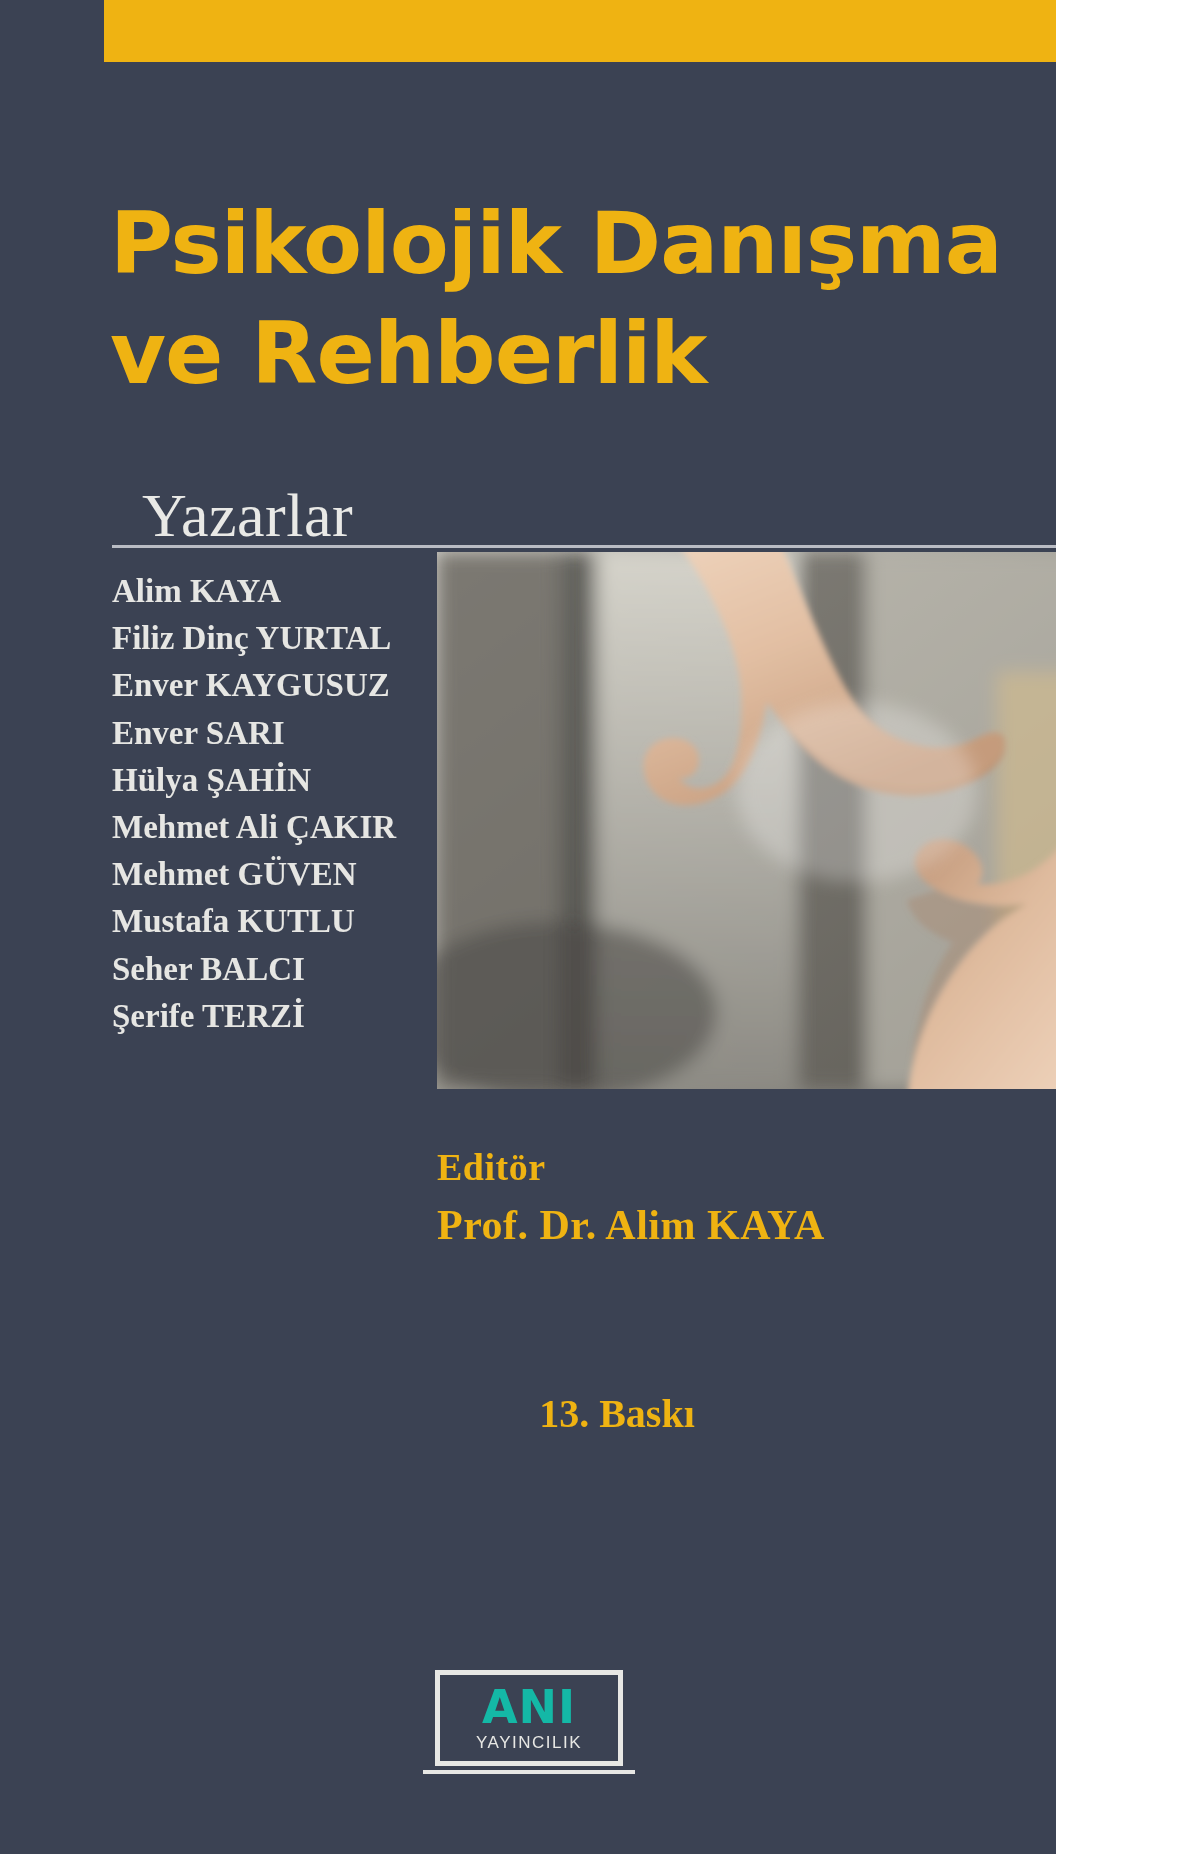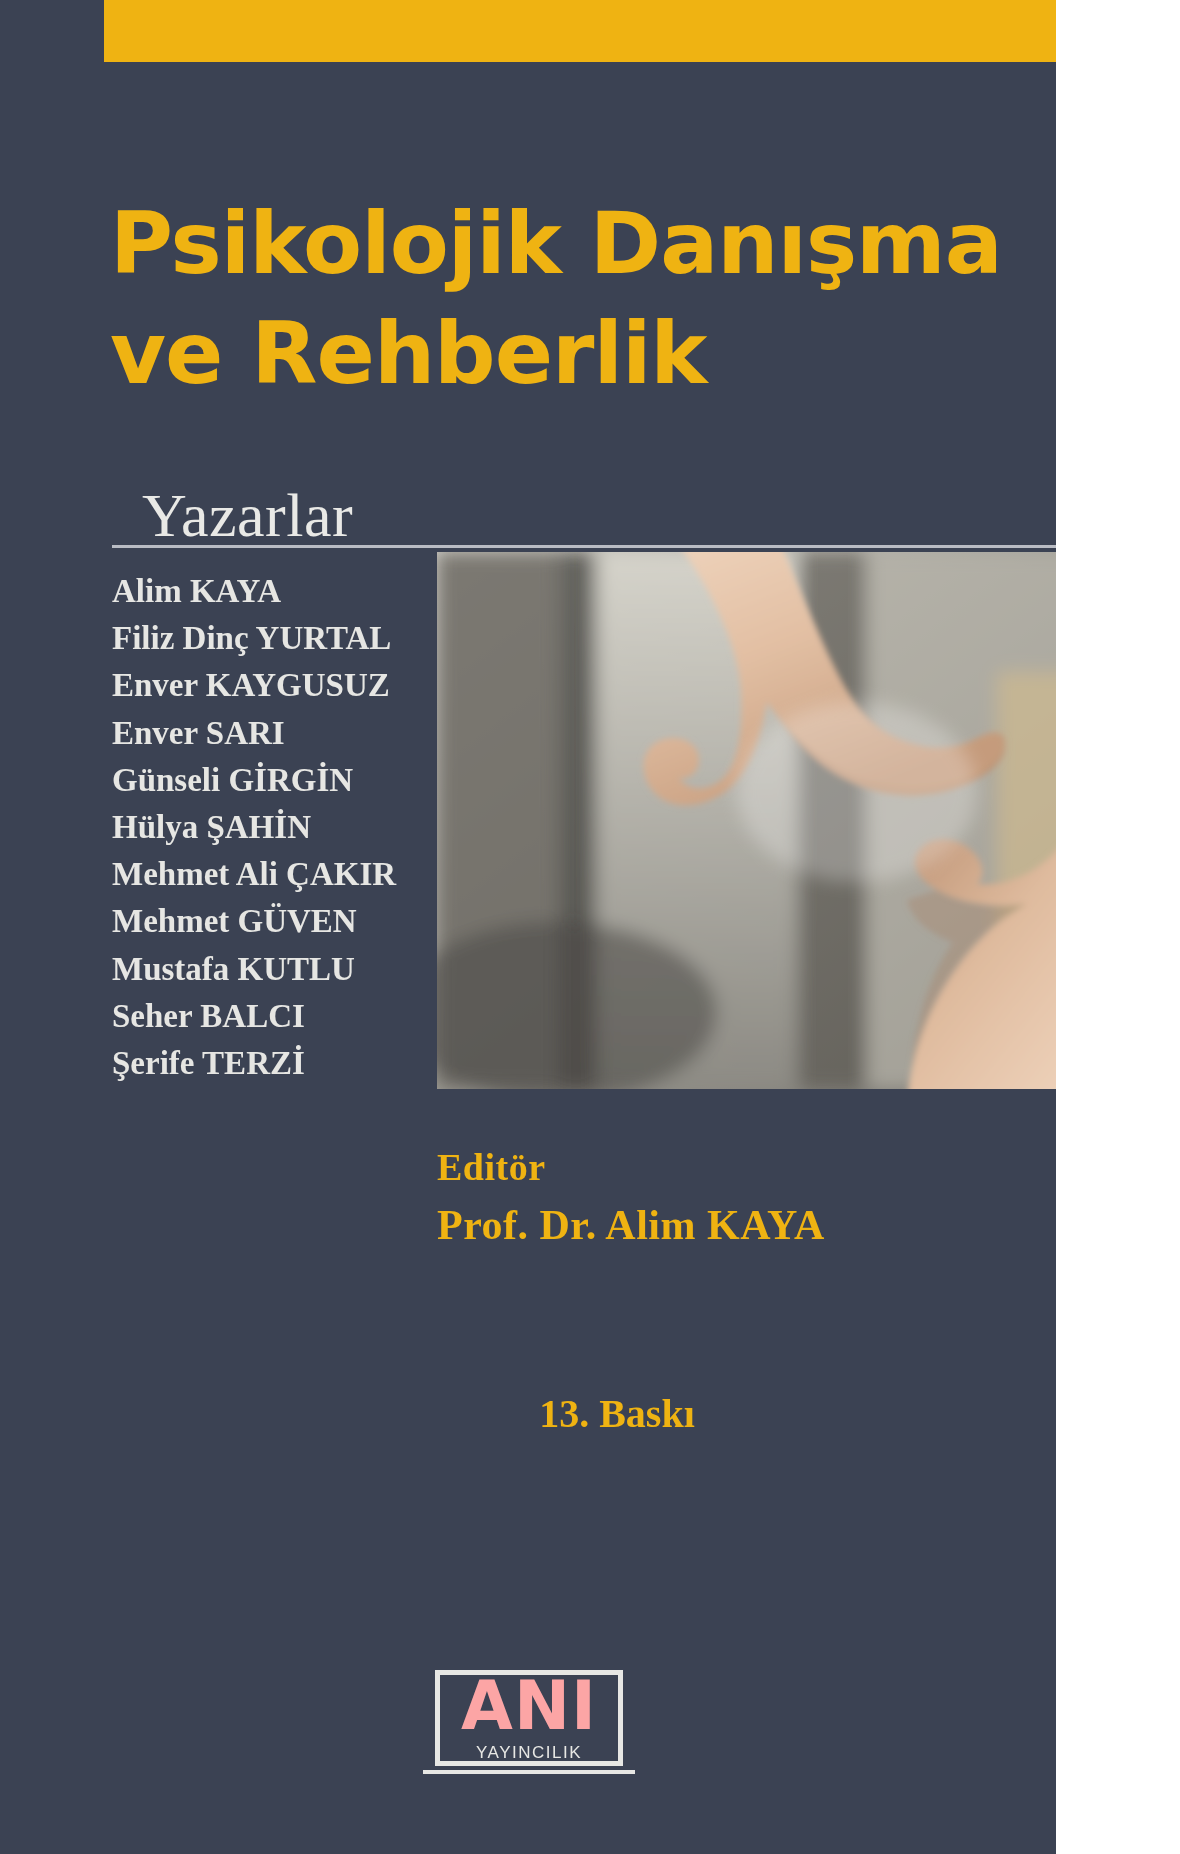--- a/index.html
+++ b/index.html
@@ -160,24 +160,24 @@
     width: 188px;
     height: 96px;
     border: 5px solid #e7e7e4;
     box-sizing: border-box;
     display: flex;
     flex-direction: column;
     align-items: center;
     justify-content: center;
   }
   .logo-name {
-    color: #fca5a5;
+    color: #14b8a6;
     font-family: "DejaVu Sans", sans-serif;
     font-weight: bold;
-    font-size: 67px;
+    font-size: 46px;
     line-height: 1;
     letter-spacing: 1px;
   }
   .logo-sub {
     color: #e7e7e4;
     font-family: "Liberation Sans", sans-serif;
     font-size: 17px;
     letter-spacing: 1.5px;
     margin-top: 3px;
   }
@@ -204,21 +204,20 @@
   </div>
 
   <div class="authors-heading">Yazarlar</div>
   <div class="heading-rule"></div>
 
   <ul class="authors-list">
     <li>Alim KAYA</li>
     <li>Filiz Dinç YURTAL</li>
     <li>Enver KAYGUSUZ</li>
     <li>Enver SARI</li>
-    <li>Günseli GİRGİN</li>
     <li>Hülya ŞAHİN</li>
     <li>Mehmet Ali ÇAKIR</li>
     <li>Mehmet GÜVEN</li>
     <li>Mustafa KUTLU</li>
     <li>Seher BALCI</li>
     <li>Şerife TERZİ</li>
   </ul>
 
   <div class="cover-photo">
     <svg viewBox="0 0 680 537" preserveAspectRatio="xMidYMid slice" aria-hidden="true">

